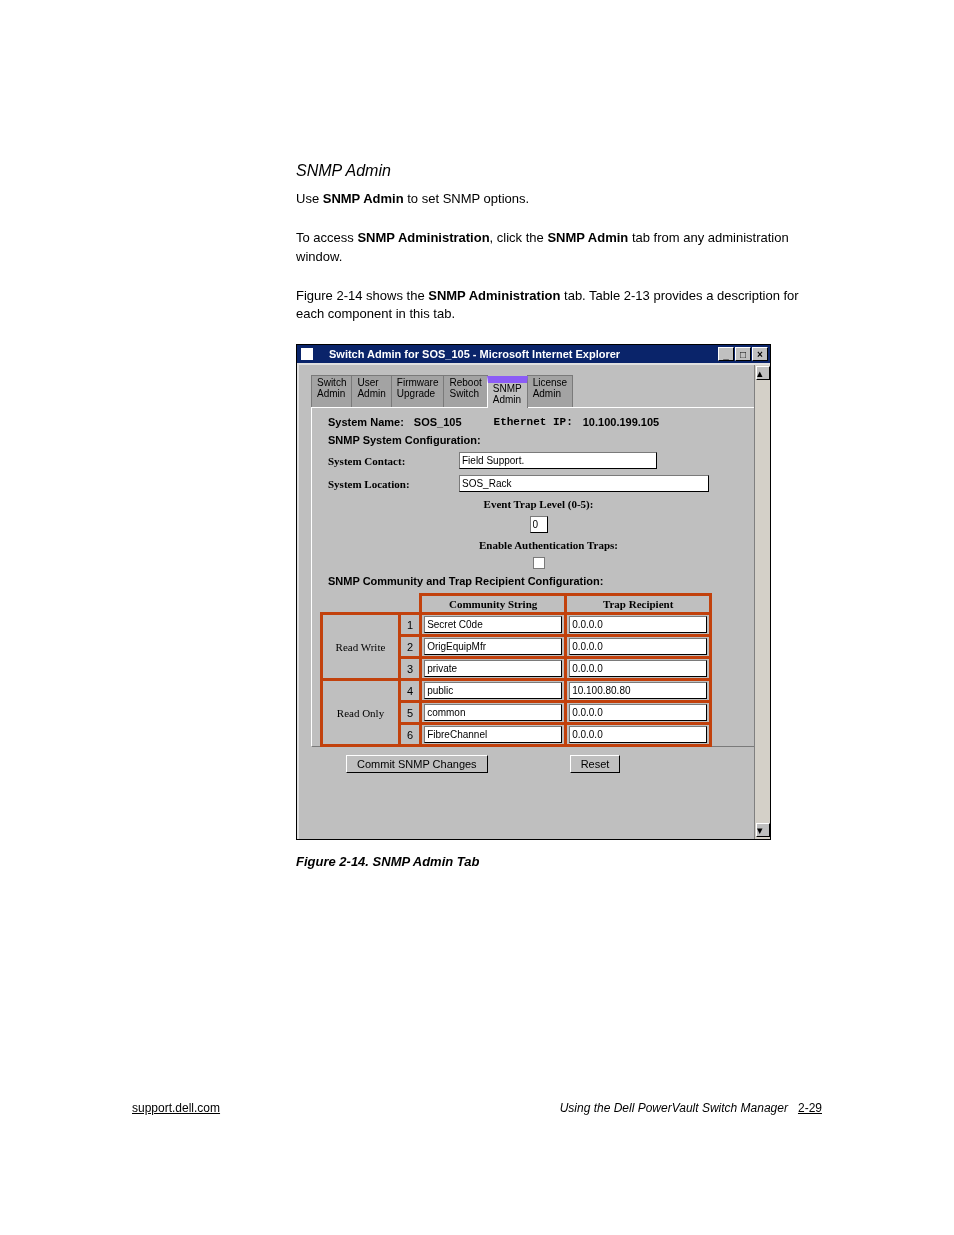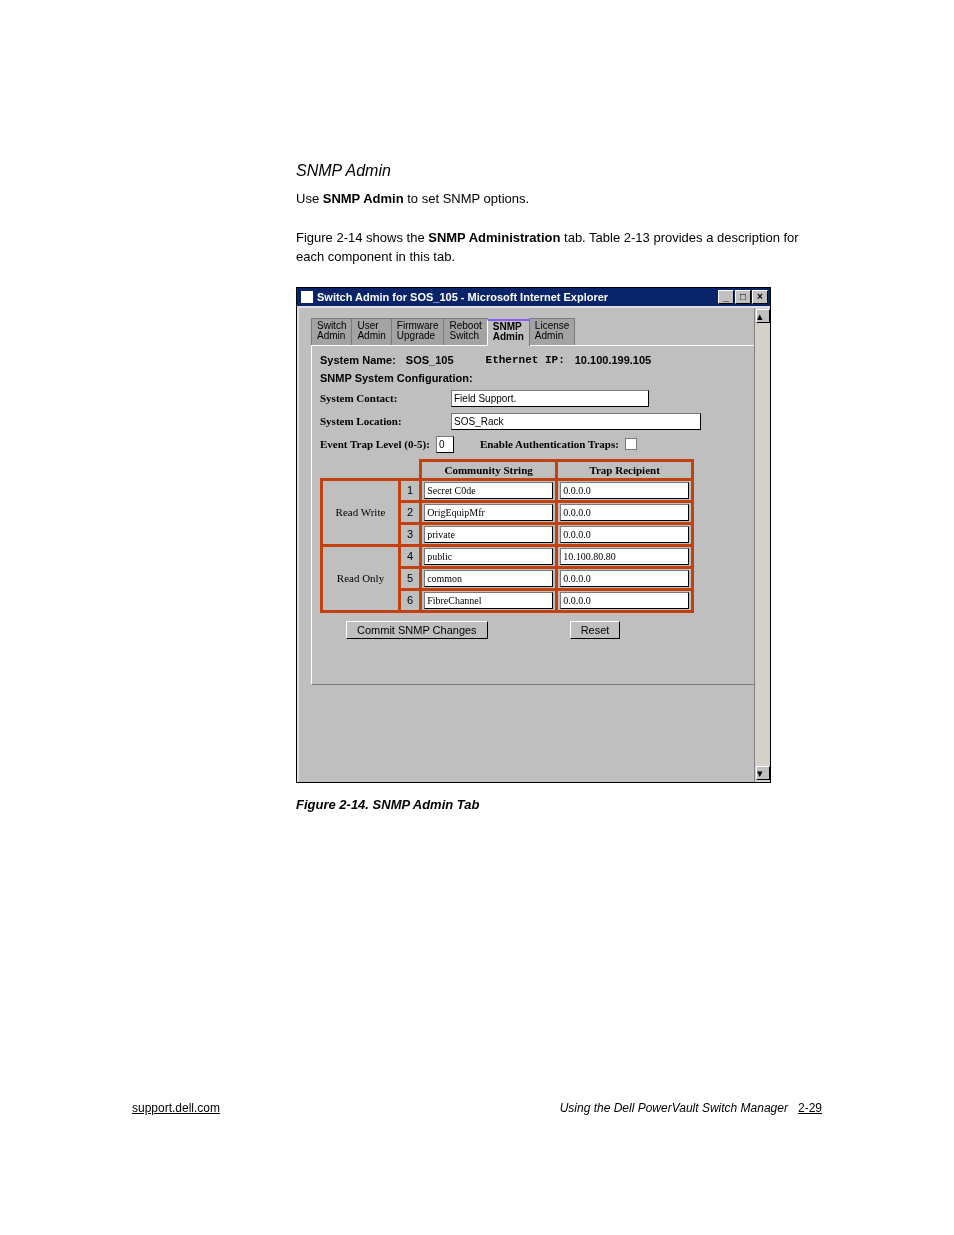--- a/index.html
+++ b/index.html
@@ -49,21 +49,21 @@
     display: flex;
     align-items: center;
     justify-content: space-between;
     background: linear-gradient(to bottom, #0a246a, #0a246a);
     color: #fff;
     padding: 2px 2px 2px 4px;
     font-size: 11px;
     font-weight: bold;
     height: 18px;
   }
-  .titlebar-left { display: flex; align-items: center; gap: 4px; }
+  .titlebar-left { display: flex; align-items: center; gap: 16px; }
   .titlebar-icon { width: 12px; height: 12px; background: #fff; display:inline-block; }
   .title-buttons { display:flex; gap:0; }
   .title-btn {
     width: 16px; height: 14px; background:#c0c0c0; border:1px solid #000; border-top-color:#fff; border-left-color:#fff;
     display:flex; align-items:center; justify-content:center; font-size:10px; font-weight:bold; color:#000; margin-left:1px;
   }
   .client {
     position: relative;
     padding: 10px 12px 12px 12px;
     height: 476px;
@@ -80,37 +80,37 @@
     padding: 2px 5px;
     border: 1px solid #7a7a7a;
     border-bottom: none;
     background: #a3a3a3;
     margin-right: -1px;
     text-align: left;
     cursor: pointer;
   }
   .tab.active {
     background: #bfbfbf;
-    font-weight: bold;
+    font-weight: normal;
     position: relative;
     top: 1px;
-    border-top: 2px solid #8b5cf6;
+    border-top: 7px solid #8b5cf6;
     border-left: 1px solid #fff;
     z-index: 2;
     padding-top:1px; padding-bottom:3px;
   }
   .tab-body {
     border: 1px solid #7a7a7a;
     border-top-color:#fff;
     border-left-color:#fff;
     padding: 8px 8px 12px 8px;
     background: #bfbfbf;
     height: 340px;
   }
-  .line { margin-bottom: 6px; font-size: 11px; font-family: "Times New Roman", serif; }
+  .line { margin-bottom: 6px; font-size: 11px; font-family: "Times New Roman", serif; margin-left: 8px; }
   .line .lbl { font-weight: bold; }
   .sans .lbl, .sans { font-family: Arial, sans-serif; font-weight: bold; font-size:11px; }
   .row-flex { display:flex; align-items:center; gap:6px; }
   input.win-text {
     background:#fff; border:1px solid #000; border-top-color:#7a7a7a; border-left-color:#7a7a7a;
     font-size:10px; padding:1px 2px; height:17px;
     font-family: Arial, sans-serif;
   }
   .small-num { width: 18px; text-align:left; }
   .checkbox {
@@ -120,21 +120,21 @@
   .ctable { border-collapse: collapse; margin-top:2px; }
   .ctable th, .ctable td {
     border: 3px solid #c2410c;
     font-size: 11px;
     padding: 2px 6px;
     background: #bfbfbf;
   }
   .ctable th { font-family:"Times New Roman", serif; font-weight:bold; text-align:center; }
   .ctable .num { text-align:center; width:18px; background:#bfbfbf; font-family: Arial,sans-serif; }
   .ctable td.field { padding: 1px 2px; }
-  .ctable td.field input { width: 100%; border:1px solid #000; border-top-color:#7a7a7a; border-left-color:#7a7a7a; background:#fff; font-size:10px; padding:1px 2px; height:17px; font-family:Liberation Serif, serif; }
+  .ctable td.field input { width: 100%; border:1px solid #000; border-top-color:#7a7a7a; border-left-color:#7a7a7a; background:#fff; font-size:10px; padding:1px 2px; height:17px; font-family:Liberation Sans, sans-serif; }
   .rowhead { font-family:"Times New Roman", serif; font-weight:normal; text-align:center; width:78px; }
   .btn-row { display:flex; gap:0; margin-top: 8px; }
   .win-btn {
     background:#bfbfbf;
     border:1px solid #000;
     border-top-color:#fff; border-left-color:#fff;
     padding: 2px 10px;
     font-size: 11px;
     font-family: Arial, sans-serif;
     cursor: pointer;
@@ -165,20 +165,23 @@
 <body>
 
 <div class="page">
 
   <div class="heading">SNMP Admin</div>
 
   <p class="para">
     <span>Use </span><b>SNMP Admin</b><span> to set SNMP options.</span>
   </p>
 
+  <p class="para">
+    <span>To access </span><b>SNMP Administration</b><span>, click the </span><b>SNMP Admin</b><span> tab from any administration window.</span>
+  </p>
 
   <p class="para">
     <span>Figure 2-14 shows the </span><b>SNMP Administration</b><span> tab. Table 2-13 provides a description for each component in this tab.</span>
   </p>
 
   <div class="window">
     <div class="titlebar">
       <div class="titlebar-left">
         <span class="titlebar-icon"></span>
         <span>Switch Admin for SOS_105 - Microsoft Internet Explorer</span>
@@ -237,27 +240,28 @@
         <div class="line row-flex">
           <span class="lbl" style="font-family:'Times New Roman',serif; width:125px; display:inline-block;">System Contact:</span>
           <input class="win-text" style="width: 198px;" value="Field Support.">
         </div>
 
         <div class="line row-flex">
           <span class="lbl" style="font-family:'Times New Roman',serif; width:125px; display:inline-block;">System Location:</span>
           <input class="win-text" style="width: 250px;" value="SOS_Rack">
         </div>
 
-        <div class="line row-flex" style="">
+        <div class="line row-flex" style="flex-direction:column;">
           <span class="lbl" style="font-family:'Times New Roman',serif;">Event Trap Level (0-5):</span>
           <input class="win-text small-num" value="0" style="">
           <span class="lbl" style="font-family:'Times New Roman',serif; margin-left:20px;">Enable Authentication Traps:</span>
           <span class="checkbox"></span>
         </div>
 
+        <div class="line sans">SNMP Community and Trap Recipient Configuration:</div>
 
         <table class="ctable">
           <tbody>
               <tr>
             <th style="border:none; background:transparent;"></th>
             <th style="border:none; background:transparent;"></th>
             <th>Community String</th>
             <th>Trap Recipient</th>
           </tr>
           <tr>

